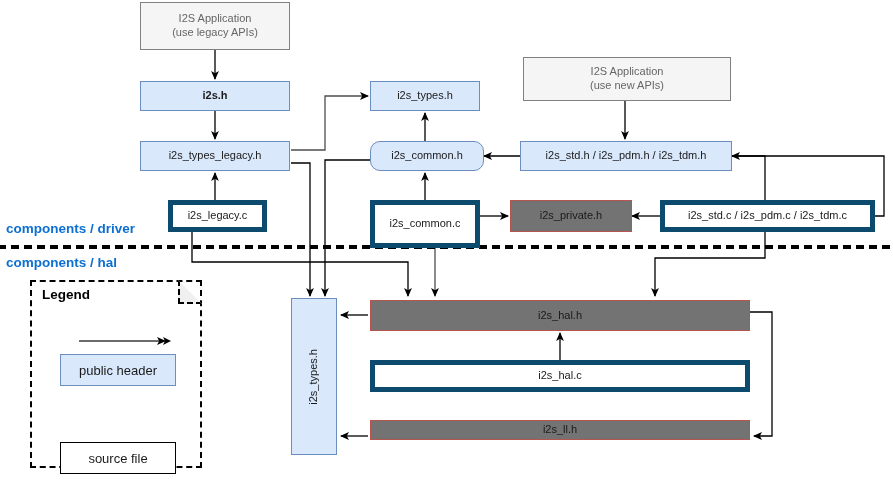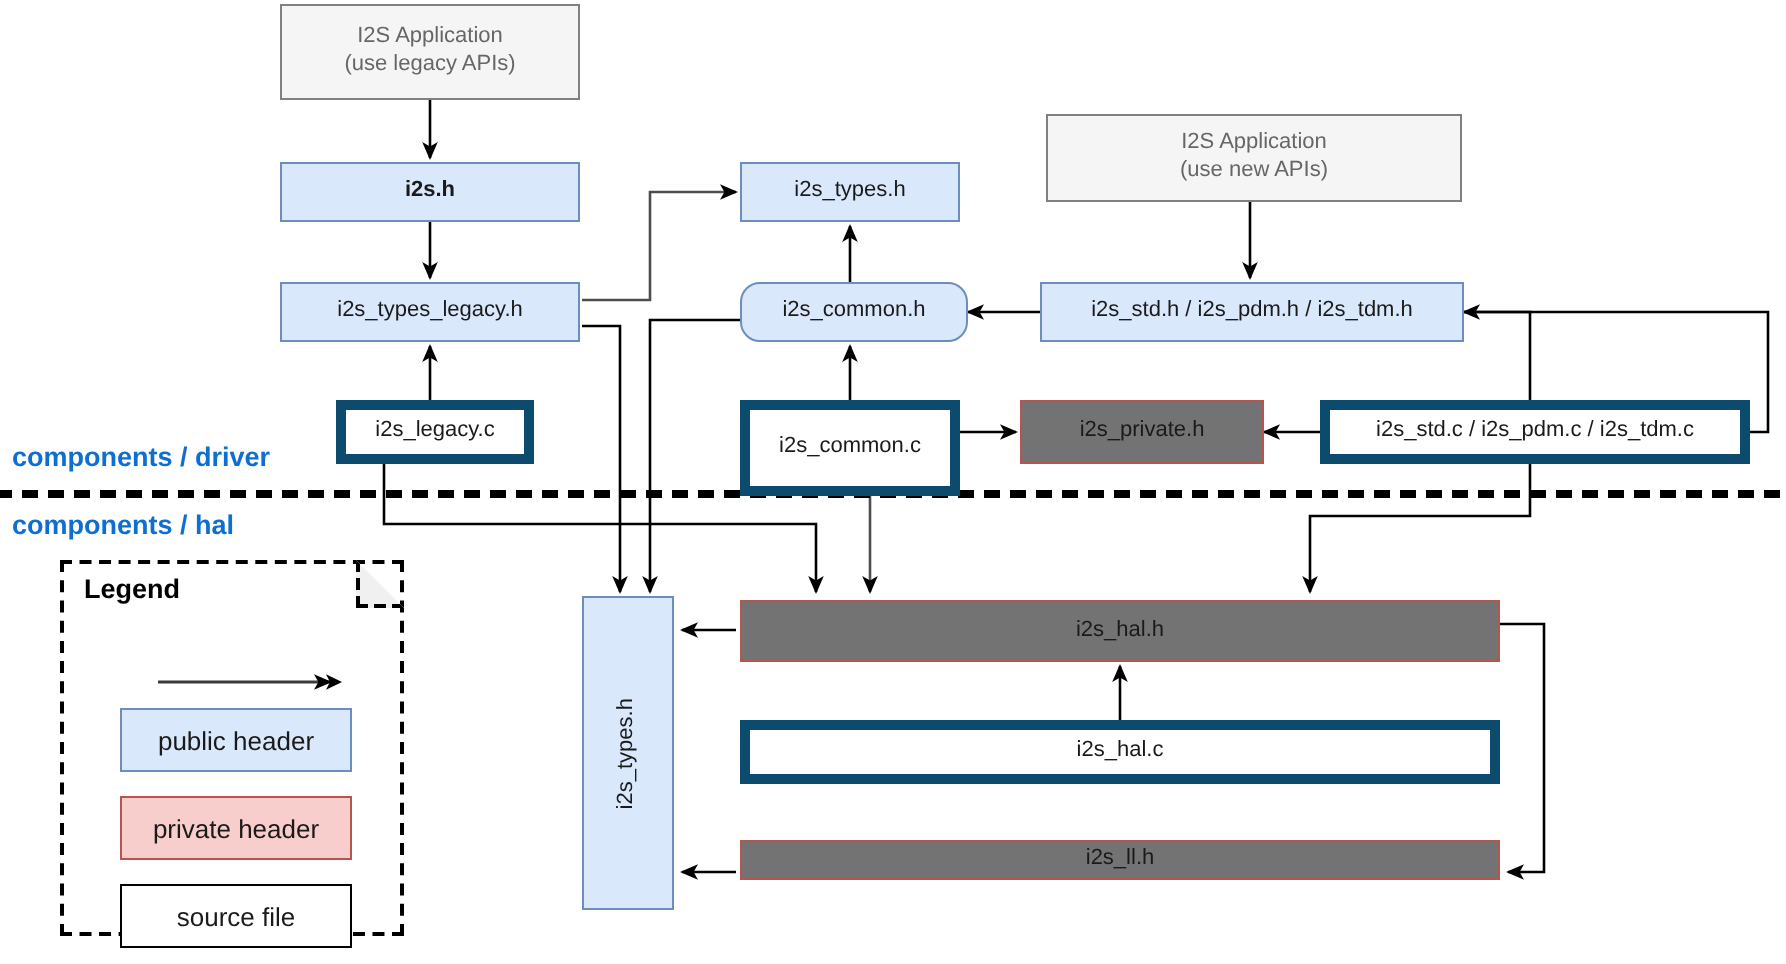--- a/index.html
+++ b/index.html
@@ -202,19 +202,16 @@
 <div class="legend-box">
   <div class="legend-fold"></div>
   <div class="legend-title">Legend</div>
   <svg class="legend-arrow" viewBox="0 0 92 10" width="92" height="10">
     <path d="M0,5 L86,5" stroke="#3a3a3a" stroke-width="1.4" fill="none" marker-end="url(#ah)"></path>
     <path d="M84,1.1 L92,5 L84,8.9 L86,5 Z" fill="#000000"></path>
   </svg>
   <div class="legend-swatch sw-public">
     <span>public header</span>
   </div>
-  <div class="legend-swatch sw-private">
-    <span>private header</span>
-  </div>
   <div class="legend-swatch sw-source">
     <span>source file</span>
   </div>
 </div>
 
 </body></html>

